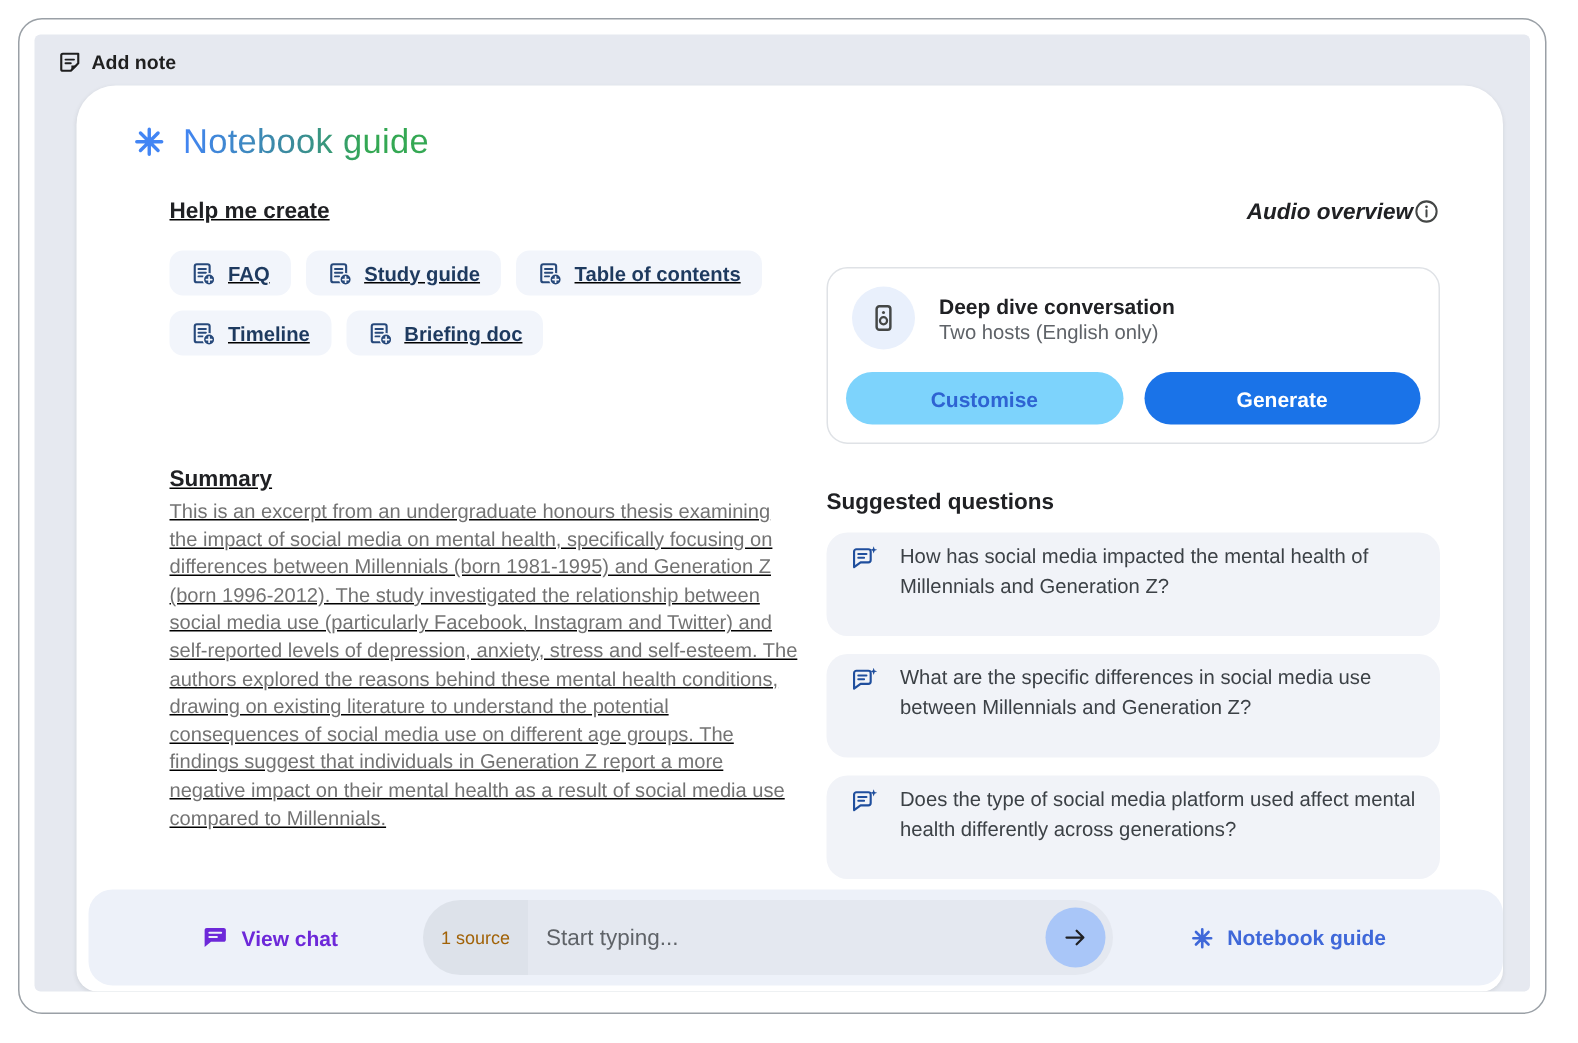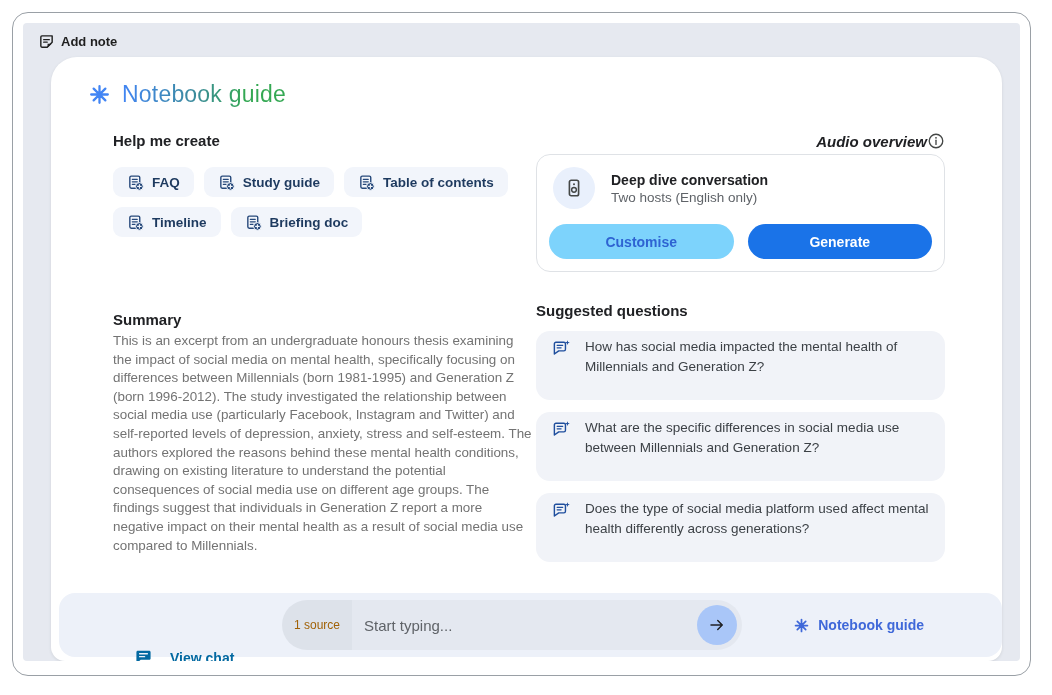--- a/index.html
+++ b/index.html
@@ -30,21 +30,21 @@
   }
 
   .card-title { display: flex; align-items: center; gap: 12px; padding: 24px 0 0 38px; }
   .title-text {
     font-size: 23px; font-weight: 500; letter-spacing: .2px;
     background: linear-gradient(90deg, #4285f4 0%, #3b8b9a 45%, #34a853 75%);
     -webkit-background-clip: text; background-clip: text; color: transparent;
   }
 
   .cols { display: flex; padding: 24px 0 0 62px; }
-  .col-left  { width: 418px; margin-right: 5px; }
+  .col-left  { width: 418px; margin-right: 20px; text-decoration: underline; }
   .col-right { width: 409px; }
 
   .section-h { font-size: 15px; font-weight: 600; color: #202124; }
 
   
   .chips { margin-top: 18px; display: flex; flex-wrap: wrap; gap: 10px; }
   .chip {
     display: inline-flex; align-items: center; gap: 8px;
     height: 30px; padding: 0 14px; border-radius: 9px;
     background: #f2f5fb; cursor: pointer;
@@ -56,21 +56,21 @@
   .summary-h { margin-top: 74px; }
   .summary-body {
     margin-top: 4px; width: 420px;
     font-size: 13.4px; line-height: 18.6px; color: #737373;
   }
 
   
   .row-h { display: flex; justify-content: flex-end; align-items: center; font-style: italic; }
   .info-icon { color: #444746; display: flex; cursor: pointer; }
   .audio-card {
-    margin-top: 4px; background: #ffffff;
+    margin-top: 28px; background: #ffffff;
     border: 1px solid #dfe2e6; border-radius: 14px; padding: 12px;
   }
   .audio-top { display: flex; align-items: center; gap: 16px; padding-left: 4px; }
   .avatar {
     width: 42px; height: 42px; border-radius: 50%; background: #e9f0fc;
     display: flex; align-items: center; justify-content: center; color: #444746;
   }
   .audio-title { font-size: 14px; font-weight: 700; color: #202124; }
   .audio-sub { font-size: 13.5px; color: #5f6368; margin-top: 2px; }
   .audio-btns { display: flex; gap: 14px; margin-top: 15px; }
@@ -91,22 +91,22 @@
   .q-icon { color: #1f4e9d; display: flex; flex: none; padding-top: 2px; }
   .q-text { font-size: 13.5px; line-height: 19.5px; color: #3c4146; }
 
   
   .bottom-bar {
     position: absolute; left: 8px; right: 0; bottom: 4px; height: 64px;
     background: #edf1f9; border-radius: 16px;
   }
   .view-chat {
     position: absolute; left: 76px; top: 50%; transform: translateY(-50%);
-    display: flex; align-items: center; gap: 18px; cursor: pointer;
-    color: #0369a1; font-size: 14px; font-weight: 600; margin-top: 32px;
+    display: flex; align-items: center; gap: 9px; cursor: pointer;
+    color: #6d28d9; font-size: 14px; font-weight: 600;
   }
   .input-pill {
     position: absolute; left: 223px; top: 50%; transform: translateY(-50%);
     height: 50px; display: flex; border-radius: 25px; overflow: hidden;
   }
   .source-tag {
     width: 70px; background: #dde2ea; color: #a16207; font-size: 12px;
     display: flex; align-items: center; justify-content: center;
   }
   .type-area { width: 390px; background: #e4e8f0; position: relative; display: flex; align-items: center; }

